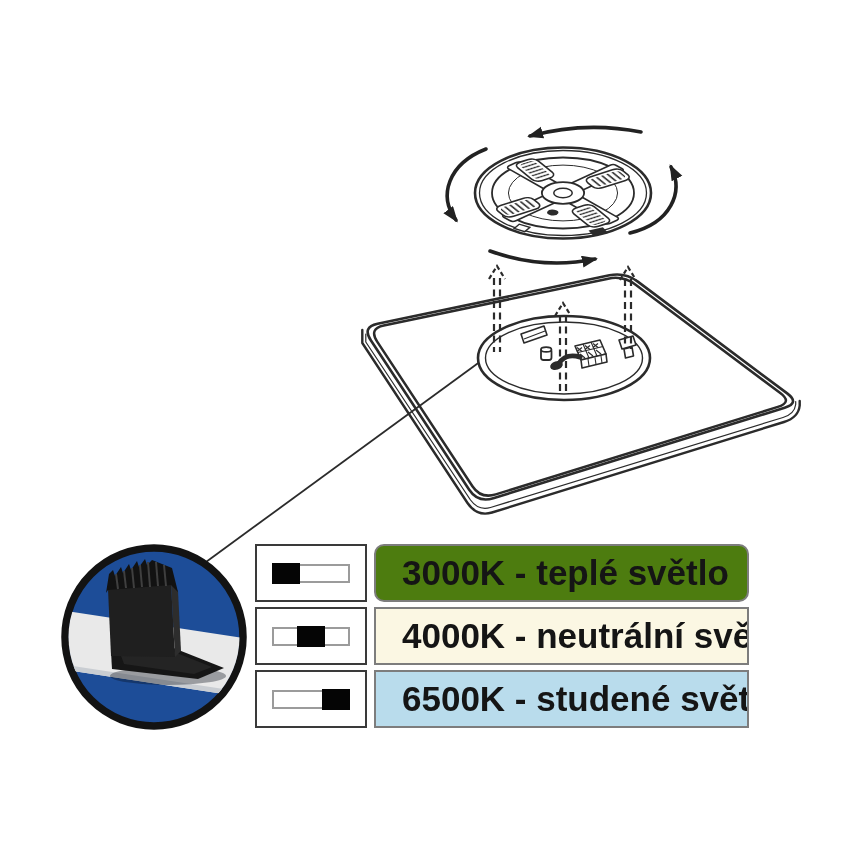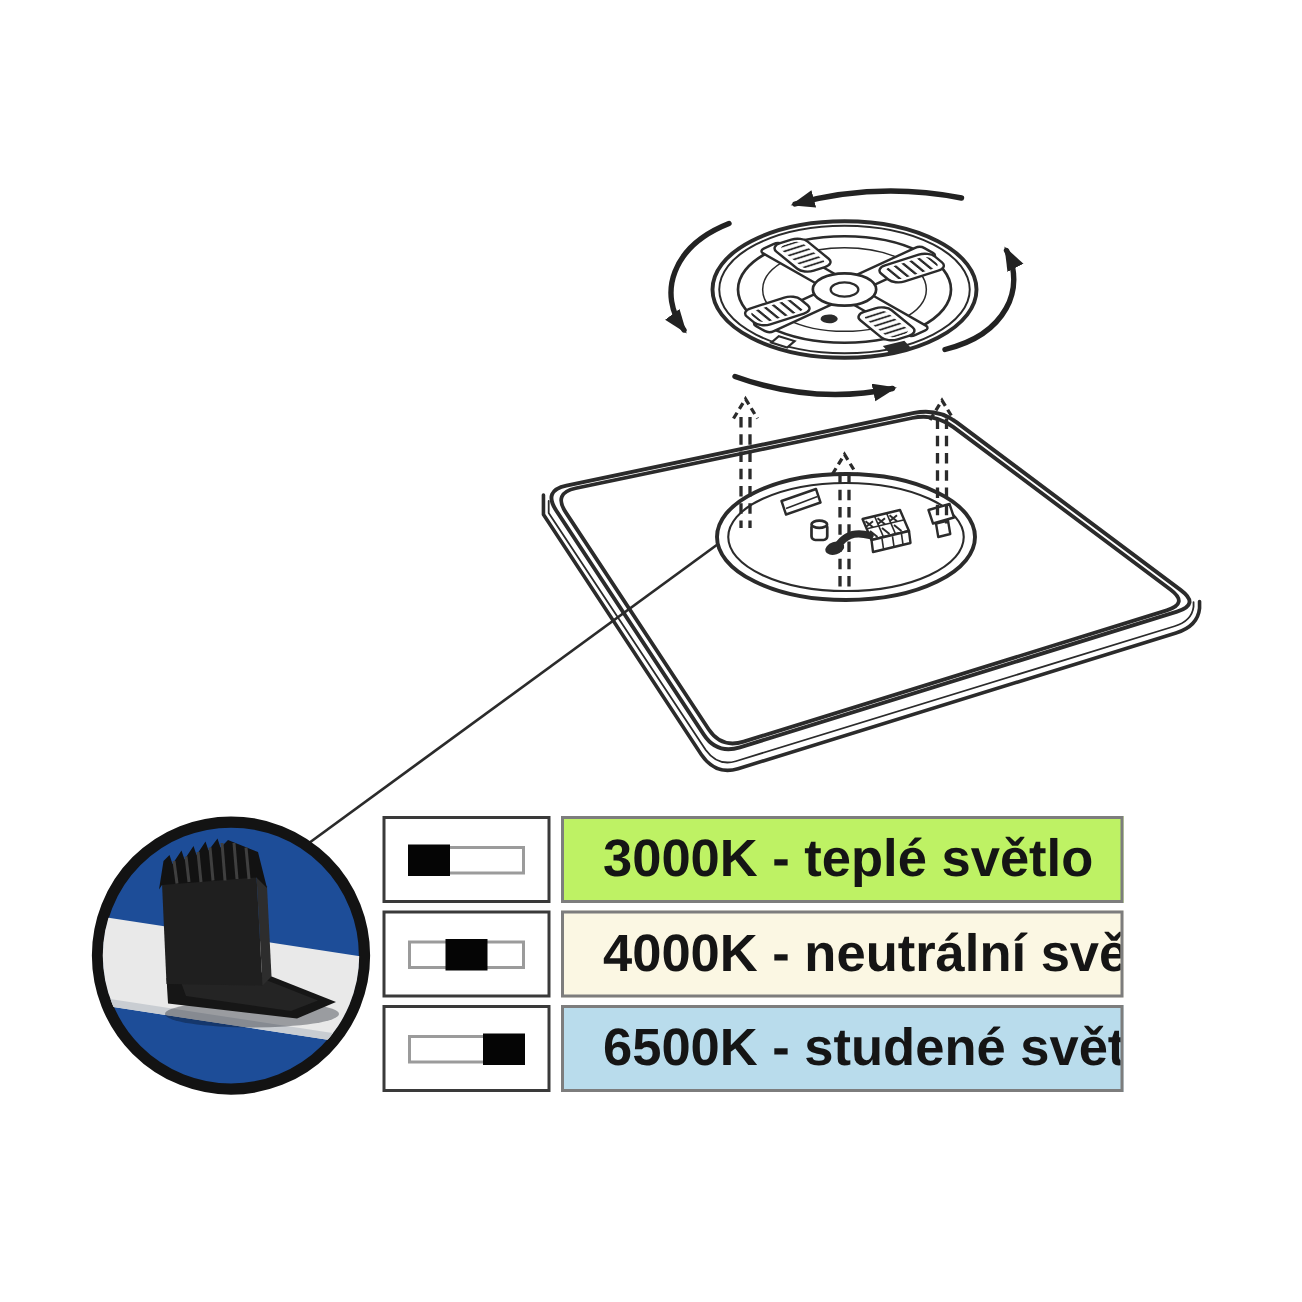--- a/index.html
+++ b/index.html
@@ -191,21 +191,21 @@
     </g>
   </svg>
 
   <div class="legend">
     <div class="legend-row">
       <div class="switch-box">
         <div class="track pos-left">
           <div class="block"></div>
         </div>
       </div>
-      <div class="temp-label" style="background: #bef264;">3000K - teplé světlo</div>
+      <div class="temp-label" style="background: #4d7c0f; border-radius: 10px;">3000K - teplé světlo</div>
     </div>
     <div class="legend-row">
       <div class="switch-box">
         <div class="track pos-center">
           <div class="block"></div>
         </div>
       </div>
       <div class="temp-label" style="background: rgb(251, 247, 227);">4000K - neutrální světlo</div>
     </div>
     <div class="legend-row">

